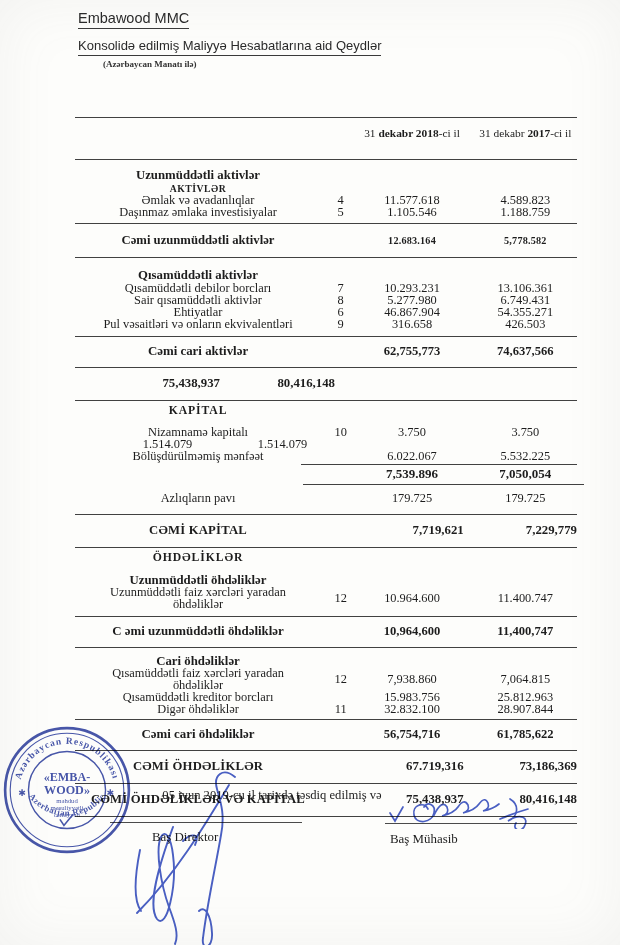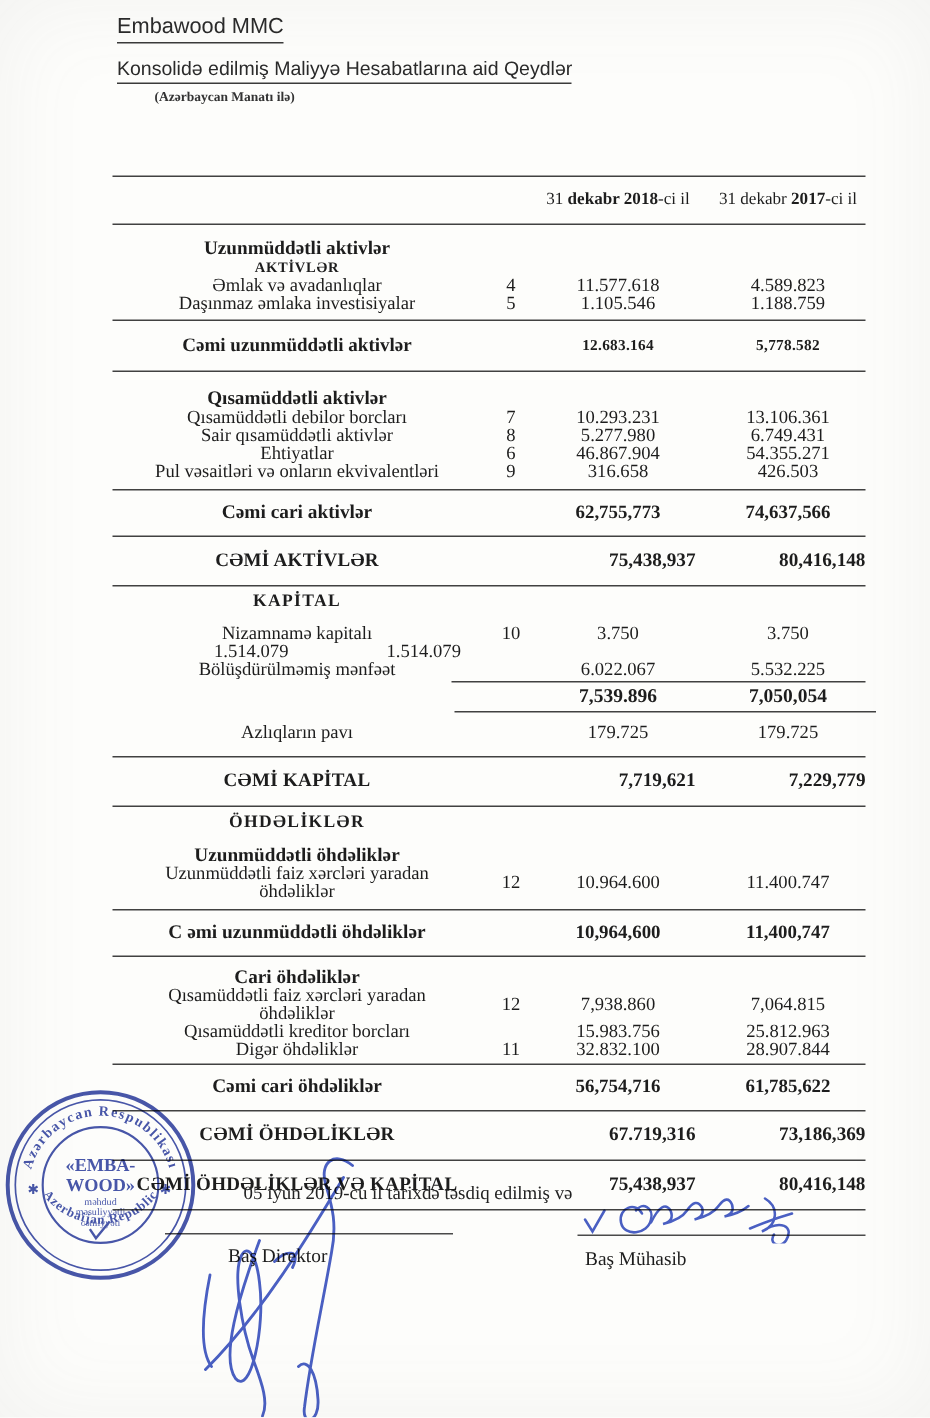--- a/index.html
+++ b/index.html
@@ -7,21 +7,21 @@
         font-family:"Liberation Serif",serif;color:#1d1d1d;
         box-shadow:inset 0 0 60px rgba(120,120,110,0.08);}
   
   .letterhead{position:absolute;left:78px;top:10px;font-family:"Liberation Sans",sans-serif;}
   .company{font-size:14.5px;color:#2a2a2a;border-bottom:1.4px solid #3a3a3a;padding-bottom:2px;width:fit-content;}
   .rtitle{font-size:13px;color:#2a2a2a;margin-top:9px;border-bottom:1.4px solid #3a3a3a;padding-bottom:2px;width:fit-content;}
   .curnote{font-family:"Liberation Serif",serif;font-size:9px;font-weight:bold;color:#333;margin-top:3px;padding-left:25px;}
   
   .table{position:absolute;left:75px;top:117px;width:502px;}
   .headrow{display:flex;align-items:baseline;border-top:1.3px solid #414141;border-bottom:1.3px solid #414141;
-           padding:9px 0 10px;font-size:11.4px;}
+           padding:9px 0 20px;font-size:11.4px;}
   .hl{width:250px;} .note,.hn{width:40px;text-align:center;}
   .v,.hv{width:105px;text-align:center;white-space:nowrap;}
   .v2m{margin-left:10px;}
   .r{display:flex;align-items:center;}
   .lab{width:250px;text-align:center;}
   .item{font-size:12.4px;line-height:12px;height:12px;}
   .item2{font-size:12.4px;} .item2 .lab{line-height:11.5px;}
   .item_pad{font-size:12.4px;padding:6px 0 8px;}
   .section{height:12px;} .section .lab{font-size:9.7px;font-weight:700;letter-spacing:0.5px;}
   .seccaps{height:13px;margin-top:3px;} .seccaps .lab{font-size:11.7px;font-weight:600;letter-spacing:0.9px;}
@@ -131,21 +131,20 @@
         <div class="gapline" style="height: 6px;"></div>
         <div class="rule"></div>
         <div class="r total">
           <div class="lab">Cəmi cari aktivlər</div>
           <div class="note"></div>
           <div class="v">62,755,773</div>
           <div class="v v2m">74,637,566</div>
         </div>
         <div class="rule"></div>
         <div class="r totcaps">
-          <div class="lab">CƏMİ AKTİVLƏR</div>
           <div class="note"></div>
           <div class="v">75,438,937</div>
           <div class="v v2m">80,416,148</div>
         </div>
         <div class="rule"></div>
         <div class="r seccaps">
           <div class="lab">KAPİTAL</div>
           <div class="note"></div>
           <div class="v"></div>
           <div class="v v2m"></div>

